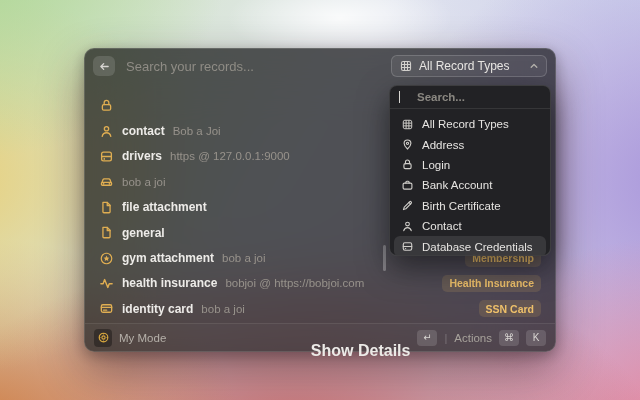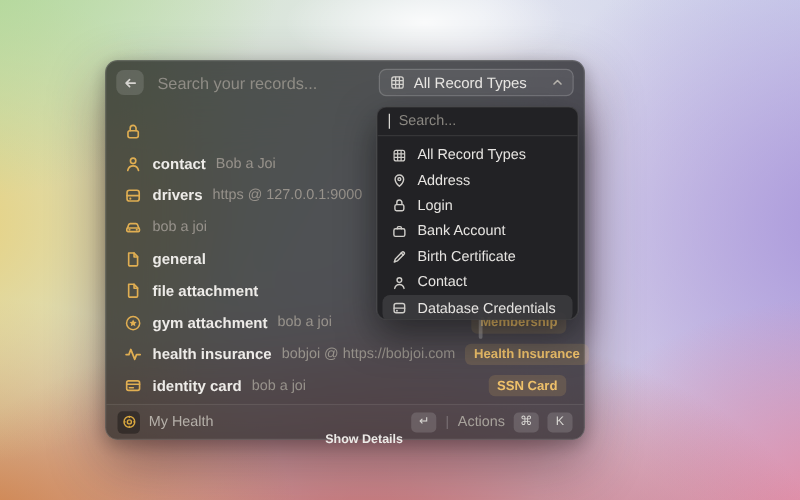--- a/index.html
+++ b/index.html
@@ -12,21 +12,21 @@
       radial-gradient(ellipse 420px 320px at -5% -10%, #aed695 0%, rgba(174,214,149,0) 62%),
       radial-gradient(ellipse 380px 300px at -8% 45%, #e9d07c 0%, rgba(233,208,124,0) 65%),
       radial-gradient(ellipse 420px 300px at -5% 108%, #cf7a3e 0%, rgba(207,122,62,0) 65%),
       radial-gradient(ellipse 520px 280px at 45% 114%, #c35d5d 0%, rgba(195,93,93,0) 72%),
       radial-gradient(ellipse 380px 300px at 105% 108%, #e5849b 0%, rgba(229,132,155,0) 65%),
       radial-gradient(ellipse 440px 360px at 108% 45%, #a896db 0%, rgba(168,150,219,0) 68%),
       radial-gradient(ellipse 460px 300px at 105% -10%, #ccd3ed 0%, rgba(204,211,237,0) 65%),
       linear-gradient(120deg, #cfe3c0 0%, #e3e7ef 45%, #cfc3e4 100%);
   }
   .window{
-    position:absolute;left:84px;top:48px;width:384px;height:304px;
+    position:absolute;left:84px;top:48px;width:472px;height:304px;
     box-sizing:border-box;border-radius:10px;
     background:rgba(28,28,30,0.74);
     -webkit-backdrop-filter:blur(30px) saturate(160%);
     backdrop-filter:blur(30px) saturate(160%);
     border:1px solid rgba(255,255,255,0.14);
     box-shadow:0 18px 45px rgba(45,12,18,0.45), 0 4px 14px rgba(0,0,0,0.28);
   }
   .header{height:34px;display:flex;align-items:center;padding:0 8px;gap:9px;}
   .back-btn{width:22px;height:20px;border:none;border-radius:6px;background:rgba(255,255,255,0.13);
     color:#d7d5d1;display:flex;align-items:center;justify-content:center;padding:0;flex:0 0 auto;cursor:pointer;}
@@ -49,31 +49,31 @@
   .scroll-thumb{position:absolute;left:298px;top:196px;width:3px;height:26px;border-radius:2px;
     background:rgba(255,255,255,0.30);}
   .footer{position:absolute;bottom:0;left:0;right:0;height:28px;box-sizing:border-box;
     border-top:1px solid rgba(255,255,255,0.08);display:flex;align-items:center;
     padding:0 9px;gap:7px;background:rgba(255,255,255,0.02);
     border-radius:0 0 10px 10px;}
   .vault-chip{width:18px;height:18px;border-radius:4px;background:rgba(0,0,0,0.34);
     display:flex;align-items:center;justify-content:center;color:#d9a83f;flex:0 0 auto;}
   .vault-label{font-size:11.5px;color:#b5b0a9;}
   .f-right{margin-left:auto;display:flex;align-items:center;gap:7px;}
-  .fd-label{font-size:10px;font-weight:700;color:#eceae7;margin-top:27px;}
+  .fd-label{font-size:16px;font-weight:700;color:#eceae7;margin-top:27px;}
   .key{min-width:10px;height:16px;display:inline-flex;align-items:center;justify-content:center;
     background:rgba(255,255,255,0.14);border-radius:4px;font-size:10px;color:#d8d6d2;padding:0 5px;}
   .sep{color:rgba(255,255,255,0.22);font-size:11px;}
   .actions-label{font-size:11.5px;color:#a7a29b;}
   .dropdown{position:absolute;top:36px;right:4px;width:162px;height:171px;box-sizing:border-box;
     background:rgba(33,33,36,0.96);border:1px solid rgba(255,255,255,0.12);border-radius:8px;
     box-shadow:0 12px 30px rgba(0,0,0,0.5);overflow:hidden;z-index:5;}
   .dd-search{height:22px;display:flex;align-items:center;padding:0 9px;}
   .caret{width:1px;height:12px;background:#d8d6d2;}
-  .ph{color:#8a8781;font-size:11.5px;margin-left:7px;}
+  .ph{color:#8a8781;font-size:11.5px;margin-left:17px;font-weight:bold;}
   .dd-divider{height:1px;background:rgba(255,255,255,0.09);}
   .dd-options{padding:5px 4px 0 4px;}
   .opt{height:20.4px;display:flex;align-items:center;gap:8px;padding:0 7px;border-radius:6px;
     color:#e6e4e1;font-size:11.5px;white-space:nowrap;}
   .opt.highlighted{background:rgba(255,255,255,0.10);}
   .oic{width:13px;height:13px;display:flex;color:#cfcdc9;flex:0 0 auto;}
   .ric svg,.oic svg,.ficon svg,.chev svg,.back-btn svg,.vault-chip svg{width:100%;height:100%;display:block;}
   .chev svg{width:10px;height:10px;}
   .back-btn svg{width:13px;height:13px;}
   .vault-chip svg{width:13px;height:13px;}
@@ -158,33 +158,33 @@
 
   </div>
 
   <div class="row">
     <span class="ric">
             <svg viewBox="0 0 16 16" fill="none" stroke="currentColor" stroke-width="1.4" stroke-linecap="round" stroke-linejoin="round">
               <path d="M4.2 2.6h4.6l3 3v7a1 1 0 0 1-1 1H5.2a1 1 0 0 1-1-1z"></path>
               <path d="M8.8 2.6V6h3"></path>
             </svg>
           </span>
-    <span class="rtitle">general</span>
+    <span class="rtitle">file attachment</span>
     <span class="rsub"></span>
 
   </div>
 
   <div class="row">
     <span class="ric">
             <svg viewBox="0 0 16 16" fill="none" stroke="currentColor" stroke-width="1.4" stroke-linecap="round" stroke-linejoin="round">
               <path d="M4.2 2.6h4.6l3 3v7a1 1 0 0 1-1 1H5.2a1 1 0 0 1-1-1z"></path>
               <path d="M8.8 2.6V6h3"></path>
             </svg>
           </span>
-    <span class="rtitle">file attachment</span>
+    <span class="rtitle">general</span>
     <span class="rsub"></span>
 
   </div>
 
   <div class="row">
     <span class="ric">
             <svg viewBox="0 0 16 16" fill="none" stroke="currentColor" stroke-width="1.3">
               <circle cx="8" cy="8" r="5.6"></circle>
               <path fill="currentColor" stroke="none" d="M8 4.9l.95 1.9 2.1.3-1.5 1.5.35 2.1L8 9.7l-1.9 1 .35-2.1-1.5-1.5 2.1-.3z"></path>
             </svg>
@@ -221,21 +221,21 @@
     <div class="scroll-thumb"></div>
 
     <div class="footer">
       <span class="vault-chip">
         <svg viewBox="0 0 16 16" fill="none" stroke="currentColor" stroke-width="1.4">
             <circle cx="8" cy="8" r="5.3"></circle>
             <circle cx="8" cy="8" r="2"></circle>
             <path d="M8 2.7v1.6M8 11.7v1.6M2.7 8h1.6M11.7 8h1.6" stroke-width="1.1"></path>
           </svg>
       </span>
-      <span class="vault-label">My Health</span>
+      <span class="vault-label">My Mode</span>
       <div class="f-right">
         <span class="fd-label">Show Details</span>
         <span class="key">↵</span>
         <span class="sep">|</span>
         <span class="actions-label">Actions</span>
         <span class="key">⌘</span>
         <span class="key">K</span>
       </div>
     </div>
 

